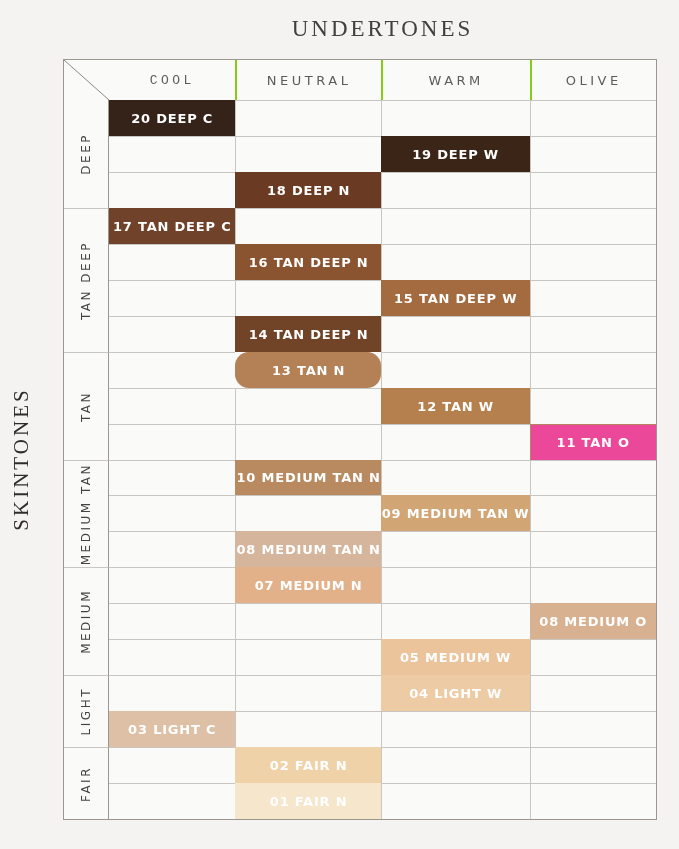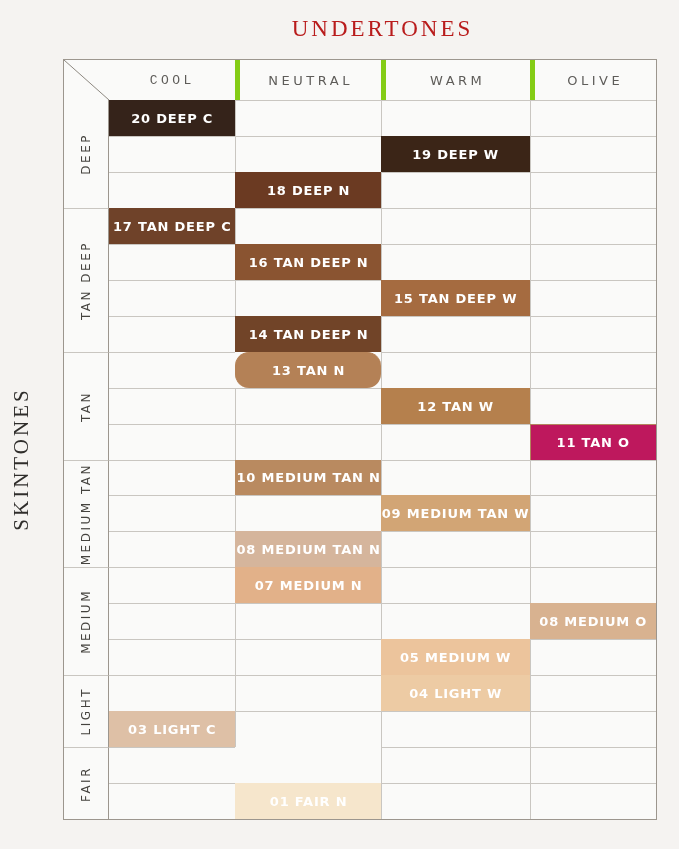--- a/index.html
+++ b/index.html
@@ -8,21 +8,21 @@
     background:#f5f3f1;
     font-family:"DejaVu Sans", sans-serif;
     position:relative;
     overflow:hidden;
   }
   .axis-title {
     position:absolute; left:108px; width:549px; top:16px;
     text-align:center;
     font-family:"Liberation Serif", serif;
     font-size:23px; letter-spacing:3px; font-weight:400;
-    color:#b91c1c;
+    color:#404040;
   }
   .side-title {
     position:absolute; left:21px; top:459px;
     transform:translate(-50%,-50%) rotate(-90deg);
     font-family:"Liberation Serif", serif;
     font-size:21px; letter-spacing:3px; font-weight:400;
     color:#2f2d2b; white-space:nowrap;
   }
   .grid {
     position:absolute; left:63px; top:59px; width:594px; height:761px;
@@ -31,21 +31,21 @@
     display:grid;
     grid-template-columns:45px repeat(4, 1fr);
     grid-template-rows:40px repeat(20, 1fr);
   }
   .corner { grid-column:1; grid-row:1; position:relative; }
   .corner svg { position:absolute; inset:0; display:block; }
   .header-cell {
     grid-row:1;
     display:flex; align-items:center; justify-content:center;
     font-size:13px; letter-spacing:3.5px; color:#5e5c59;
-    border-left:5px solid #84cc16;
+    border-left:2px solid #84cc16;
   }
   .header-cell.no-left { border-left:none; }
   .group-cell {
     grid-column:1;
     border-right:1px solid #9c968e;
     display:flex; align-items:center; justify-content:center;
   }
   .group-cell.group-sep { border-top:1px solid #c9c6c1; }
   .group-label {
     writing-mode:vertical-rl; transform:rotate(180deg);
@@ -154,21 +154,21 @@
       <div class="cell" style="grid-area: 9 / 5;"></div>
       <div class="cell first-col" style="grid-area: 10 / 2;"></div>
       <div class="cell" style="grid-area: 10 / 3;"></div>
       <div class="cell shade" style="grid-area: 10 / 4; background: rgb(181, 128, 77); border-top-color: rgb(181, 128, 77); border-left-color: rgb(181, 128, 77);">
         <span>12 TAN W</span>
       </div>
       <div class="cell" style="grid-area: 10 / 5;"></div>
       <div class="cell first-col" style="grid-area: 11 / 2;"></div>
       <div class="cell" style="grid-area: 11 / 3;"></div>
       <div class="cell" style="grid-area: 11 / 4;"></div>
-      <div class="cell shade" style="grid-area: 11 / 5; background: #be185d; border-top-color: rgb(179, 132, 94); border-left-color: rgb(179, 132, 94);">
+      <div class="cell shade" style="grid-area: 11 / 5; background: #ec4899; border-top-color: rgb(179, 132, 94); border-left-color: rgb(179, 132, 94);">
         <span>11 TAN O</span>
       </div>
       <div class="cell first-col" style="grid-area: 12 / 2;"></div>
       <div class="cell shade" style="grid-area: 12 / 3; background: rgb(185, 138, 96); border-top-color: rgb(185, 138, 96); border-left-color: rgb(185, 138, 96);">
         <span>10 MEDIUM TAN N</span>
       </div>
       <div class="cell" style="grid-area: 12 / 4;"></div>
       <div class="cell" style="grid-area: 12 / 5;"></div>
       <div class="cell first-col" style="grid-area: 13 / 2;"></div>
       <div class="cell" style="grid-area: 13 / 3;"></div>
@@ -206,20 +206,23 @@
         <span>04 LIGHT W</span>
       </div>
       <div class="cell" style="grid-area: 18 / 5;"></div>
       <div class="cell first-col shade" style="grid-area: 19 / 2; background: rgb(222, 192, 166); border-top-color: rgb(222, 192, 166);">
         <span>03 LIGHT C</span>
       </div>
       <div class="cell" style="grid-area: 19 / 3;"></div>
       <div class="cell" style="grid-area: 19 / 4;"></div>
       <div class="cell" style="grid-area: 19 / 5;"></div>
       <div class="cell first-col" style="grid-area: 20 / 2;"></div>
+      <div class="cell shade" style="grid-area: 20 / 3; background: rgb(240, 210, 168); border-top-color: rgb(240, 210, 168); border-left-color: rgb(240, 210, 168);">
+        <span>02 FAIR N</span>
+      </div>
       <div class="cell" style="grid-area: 20 / 4;"></div>
       <div class="cell" style="grid-area: 20 / 5;"></div>
       <div class="cell first-col" style="grid-area: 21 / 2;"></div>
       <div class="cell shade" style="grid-area: 21 / 3; background: rgb(246, 230, 204); border-top-color: rgb(246, 230, 204); border-left-color: rgb(246, 230, 204);">
         <span>01 FAIR N</span>
       </div>
       <div class="cell" style="grid-area: 21 / 4;"></div>
       <div class="cell" style="grid-area: 21 / 5;"></div>
     </div>
 

